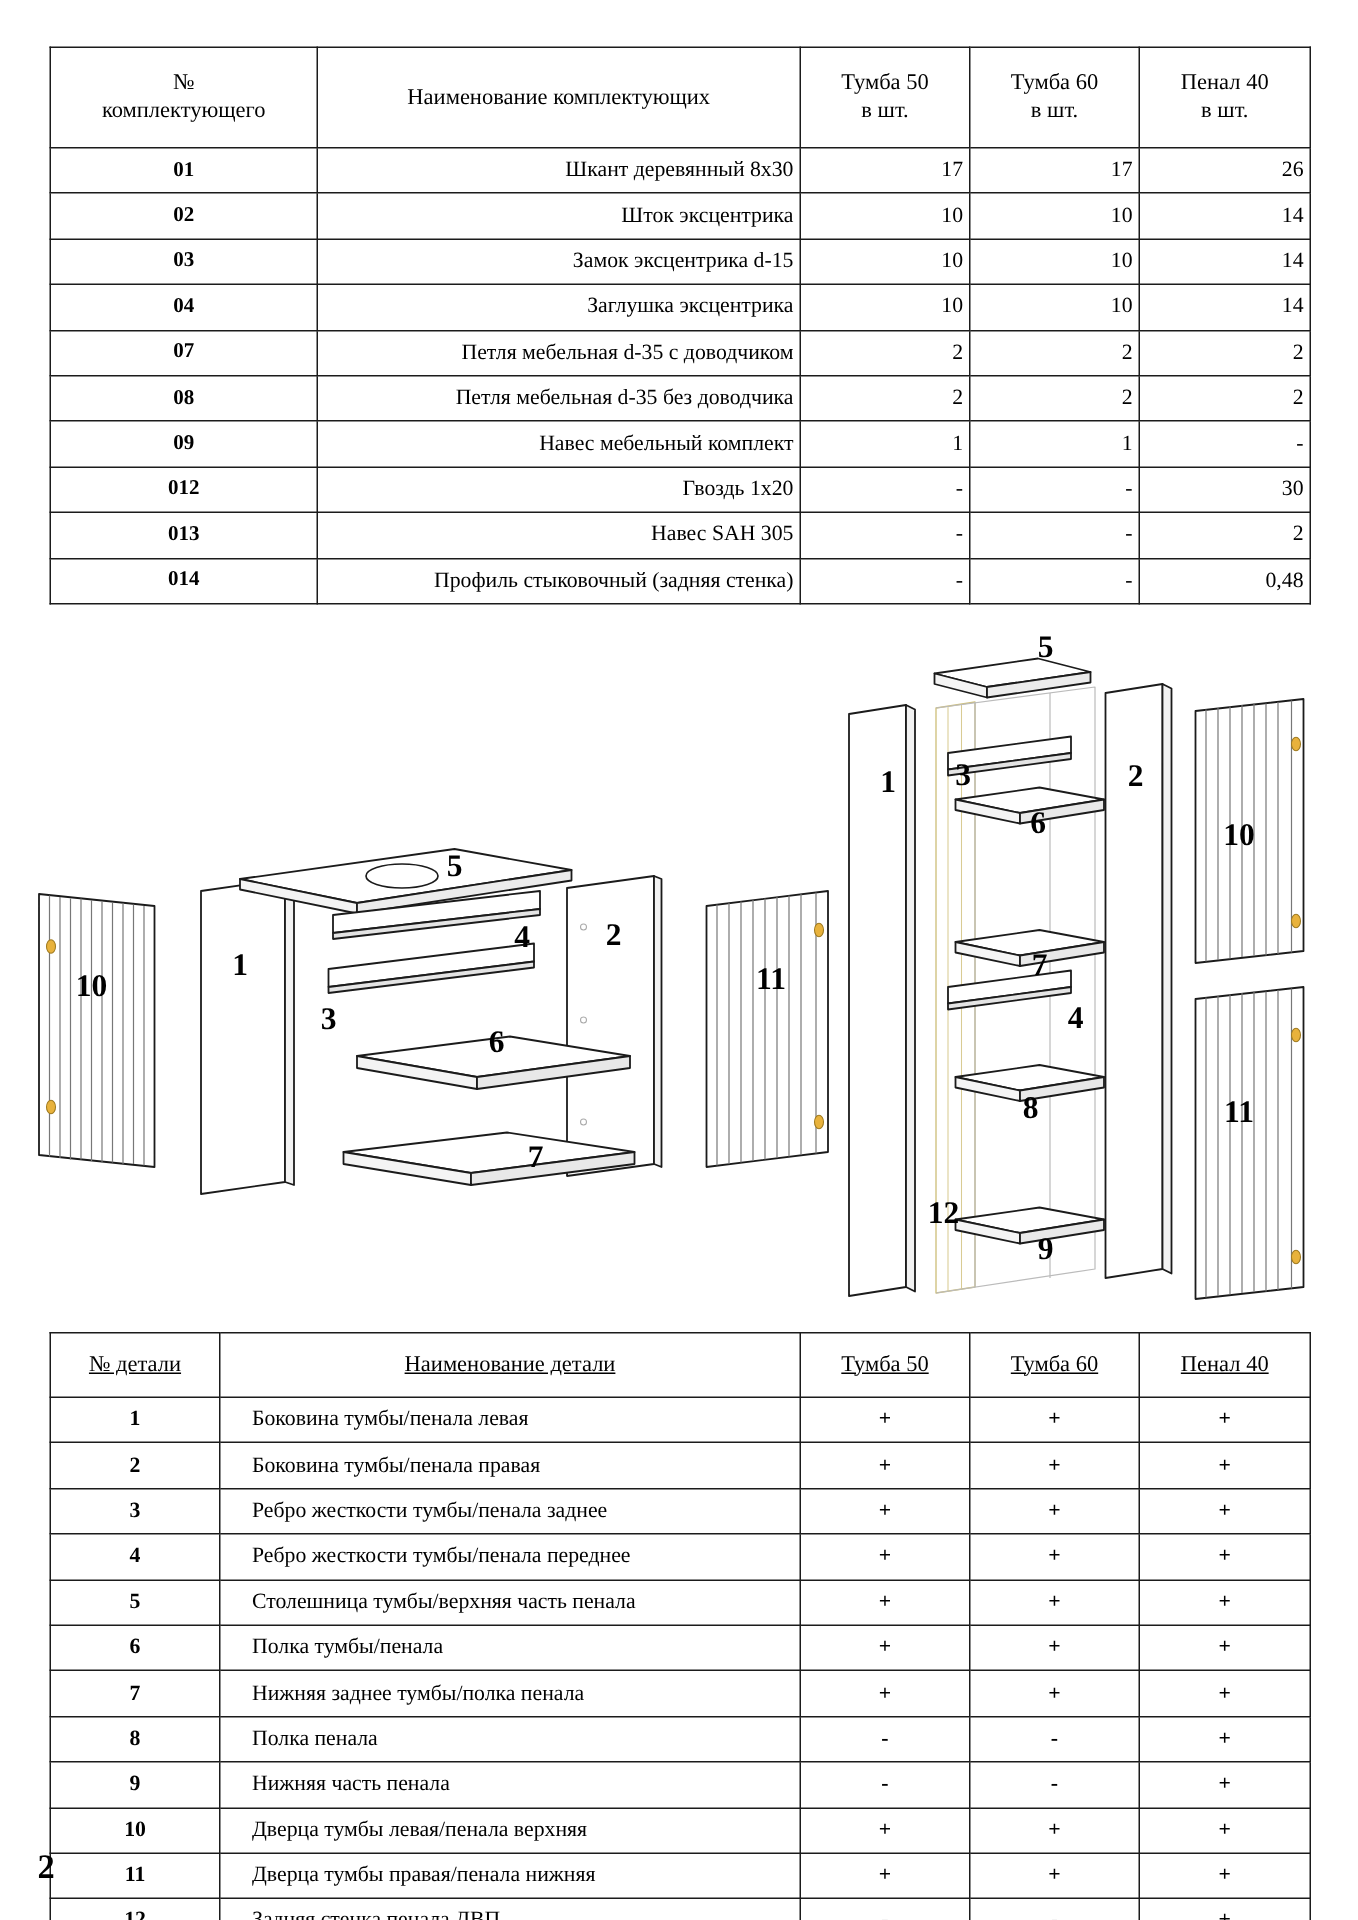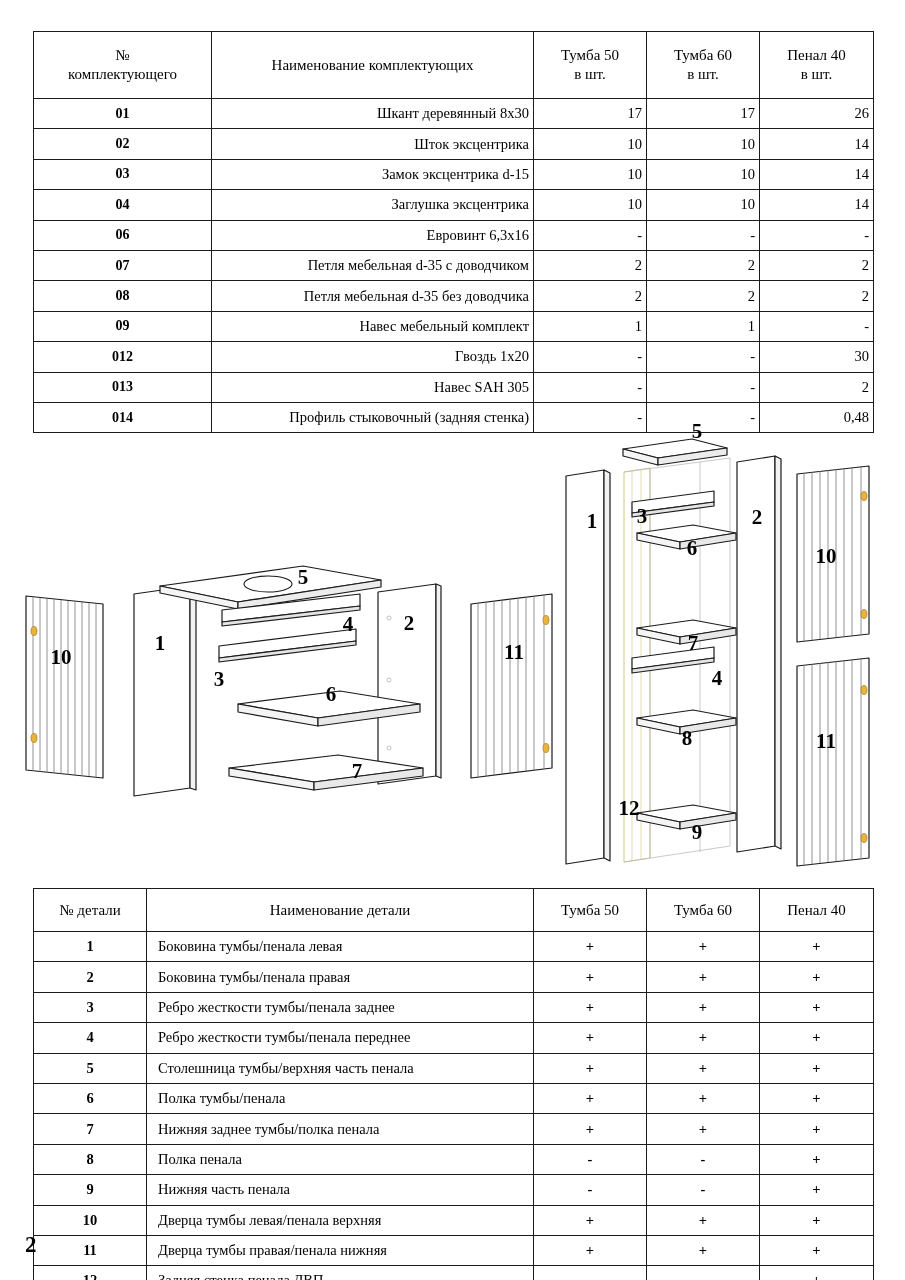--- a/index.html
+++ b/index.html
@@ -80,31 +80,32 @@
   }
   #bottom-table col.c0 { width: 113px; }
   #bottom-table col.c1 { width: 387px; }
   #bottom-table col.c2 { width: 113px; }
   #bottom-table col.c3 { width: 113px; }
   #bottom-table col.c4 { width: 114px; }
   #bottom-table thead td {
     text-align: center;
     height: 38px;
     font-size: 15px;
+    text-decoration: underline;
   }
   #bottom-table tbody td {
     height: 25.4px;
   }
   #bottom-table tbody td.num {
     text-align: center;
     font-weight: bold;
   }
   #bottom-table tbody td.name {
     text-align: left;
-    padding-left: 11px;
+    padding-left: 21px;
     margin-left: 11px;
   }
   #bottom-table tbody td.val {
     text-align: center;
     font-weight: bold;
   }
 
   
   #diagram {
     position: absolute;
@@ -189,27 +190,20 @@
           <td class="val">14</td>
         </tr>
         <tr>
           <td class="num">04</td>
           <td class="name">Заглушка эксцентрика</td>
           <td class="val">10</td>
           <td class="val">10</td>
           <td class="val">14</td>
         </tr>
         <tr>
-          <td class="num">06</td>
-          <td class="name">Евровинт 6,3х16</td>
-          <td class="val">-</td>
-          <td class="val">-</td>
-          <td class="val">-</td>
-        </tr>
-        <tr>
           <td class="num">07</td>
           <td class="name">Петля мебельная d-35 с доводчиком</td>
           <td class="val">2</td>
           <td class="val">2</td>
           <td class="val">2</td>
         </tr>
         <tr>
           <td class="num">08</td>
           <td class="name">Петля мебельная d-35 без доводчика</td>
           <td class="val">2</td>

